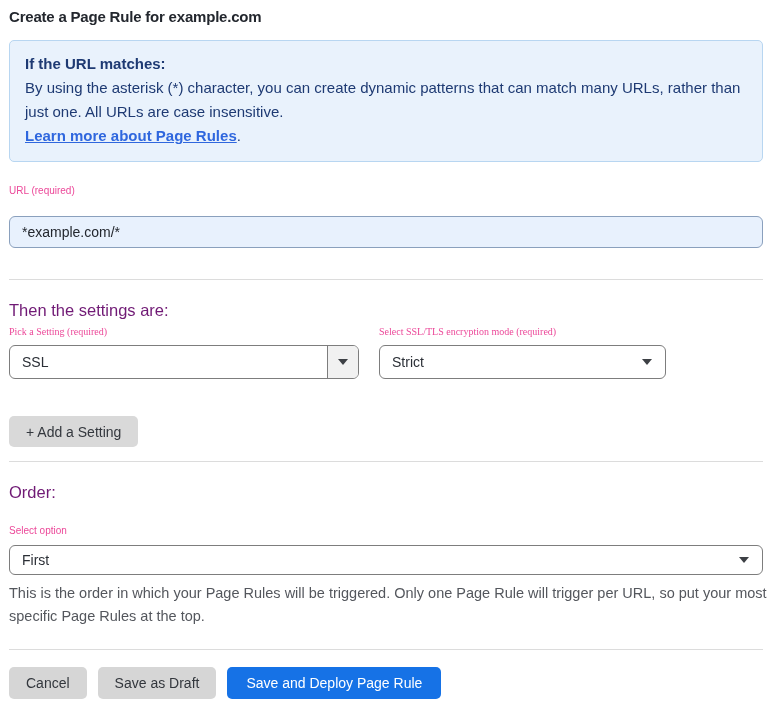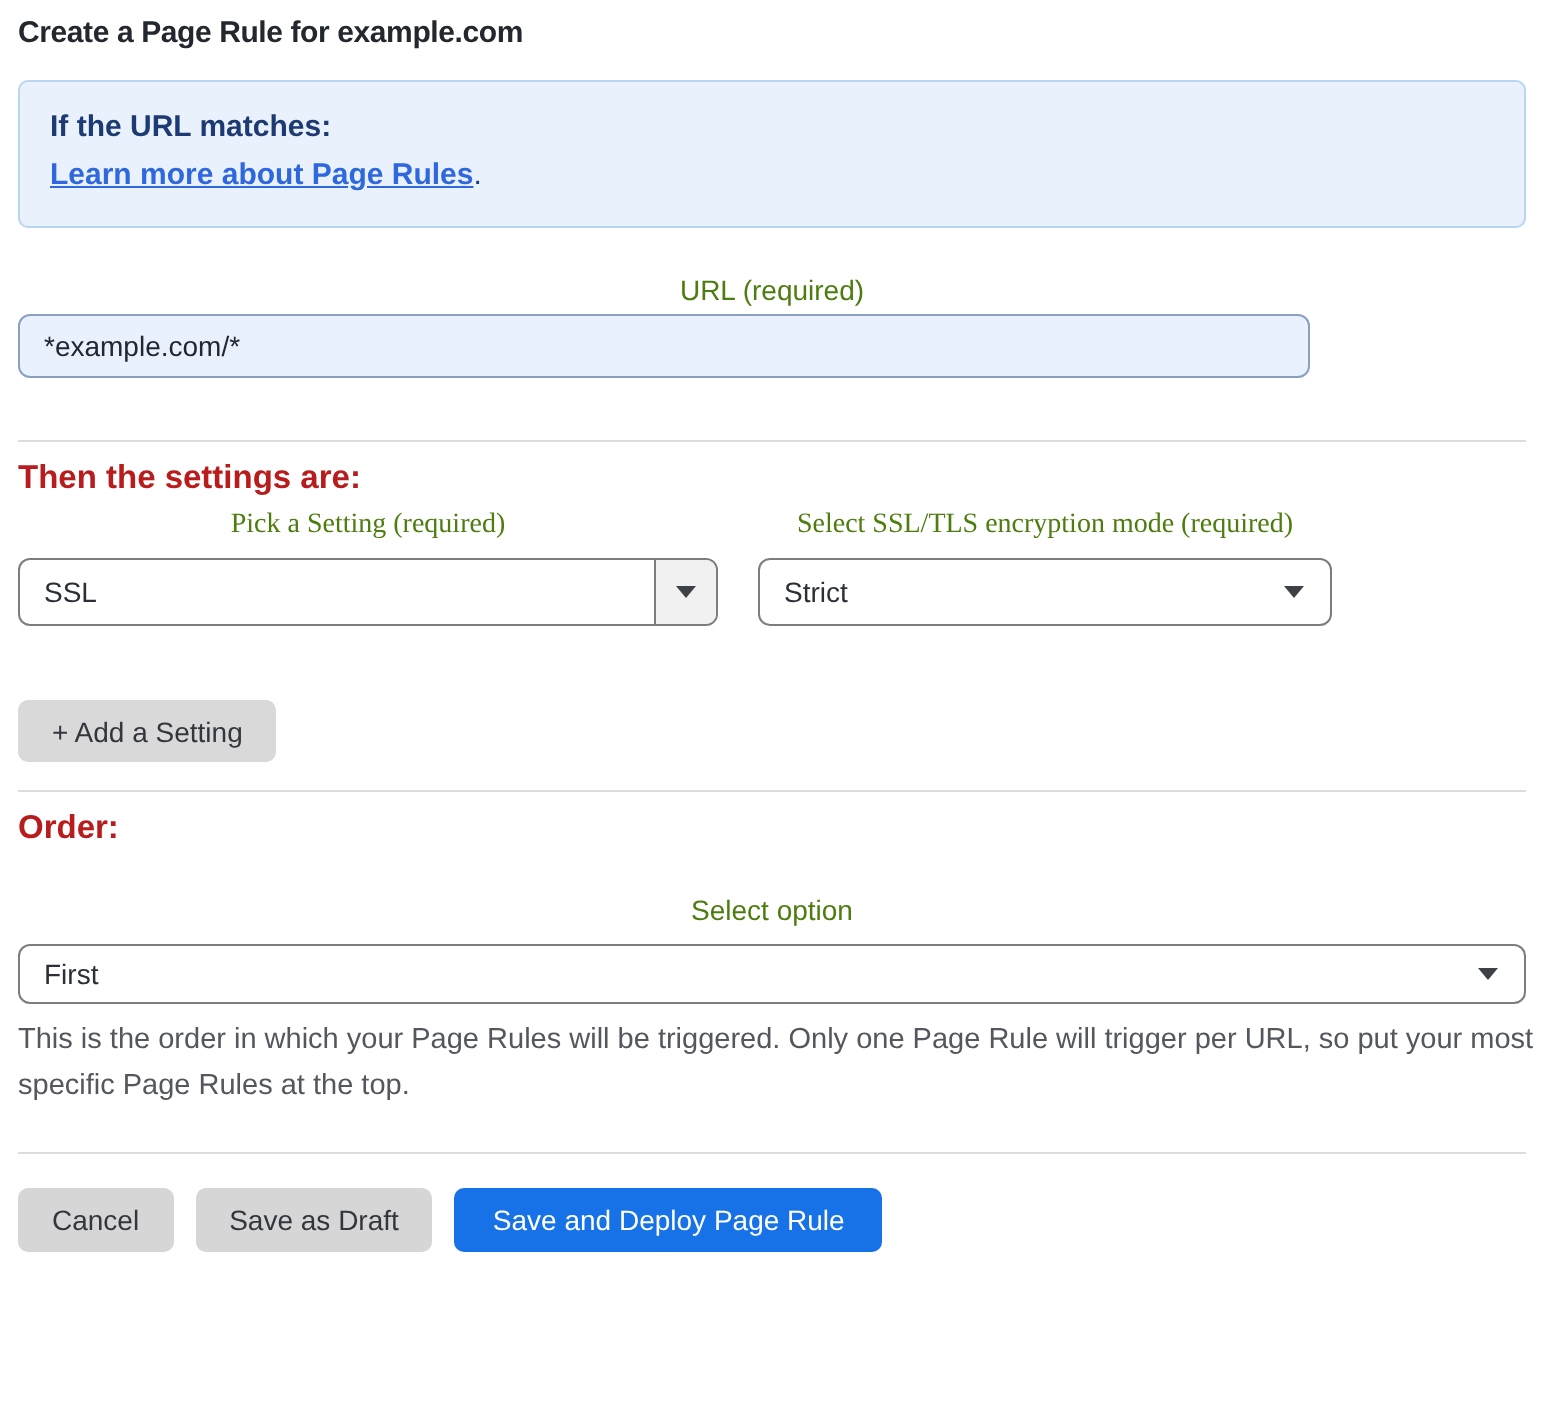--- a/index.html
+++ b/index.html
@@ -35,30 +35,29 @@
   .info-box .info-heading { font-weight: 700; }
   .info-box a {
     color: #2f67de;
     text-decoration: underline;
     cursor: pointer;
     font-weight: bold;
   }
   .info-box .link-suffix { color: #1e3a73; }
 
   .field-label {
-    font-size: 14px;
-    color: #4d7c0f;
+    font-size: 10px;
+    color: #ec4899;
     margin-top: 23px;
-    text-align: center;
   }
   .url-input {
     display: block;
-    width: 646px;
+    width: 754px;
     height: 32px;
-    margin-top: 4px;
+    margin-top: 20px;
     background: #e8f1fd;
     border: 1px solid #8aa0bd;
     border-radius: 6px;
     padding: 0 12px;
     font-family: "Liberation Sans", sans-serif;
     font-size: 14px;
     color: #23272e;
     outline: none;
   }
 
@@ -66,23 +65,23 @@
     border: none;
     border-top: 1px solid #dcdcdc;
     margin-left: 0;
   }
   .divider.d1 { margin-top: 31px; }
   .divider.d2 { margin-top: 14px; }
   .divider.d3 { margin-top: 21px; }
 
   .section-heading {
     font-size: 16.5px;
-    font-weight: 700;
-    color: #b91c1c;
-    margin-top: 9px;
+    font-weight: 400;
+    color: #701a75;
+    margin-top: 21px;
   }
 
   .selects-row {
     display: flex;
     gap: 20px;
     margin-top: 0;
   }
   .select-col .field-label { margin-top: 6px; font-family: Liberation Serif, serif; }
   .select-col.col-left { width: 350px; }
   .select-col.col-right { width: 287px; }
@@ -187,20 +186,21 @@
 </style>
 </head>
 <body>
 
 <div class="wrap">
 
   <h1 class="page-title">Create a Page Rule for example.com</h1>
 
   <div class="info-box">
     <div class="info-heading">If the URL matches:</div>
+    <div class="info-body">By using the asterisk (*) character, you can create dynamic patterns that can match many URLs, rather than just one. All URLs are case insensitive.</div>
     <div><a>Learn more about Page Rules</a><span class="link-suffix">.</span></div>
   </div>
 
   <div class="field-label">URL (required)</div>
   <input class="url-input" type="text" value="*example.com/*" style="">
 
   <hr class="divider d1">
 
   <div class="section-heading">Then the settings are:</div>
 

